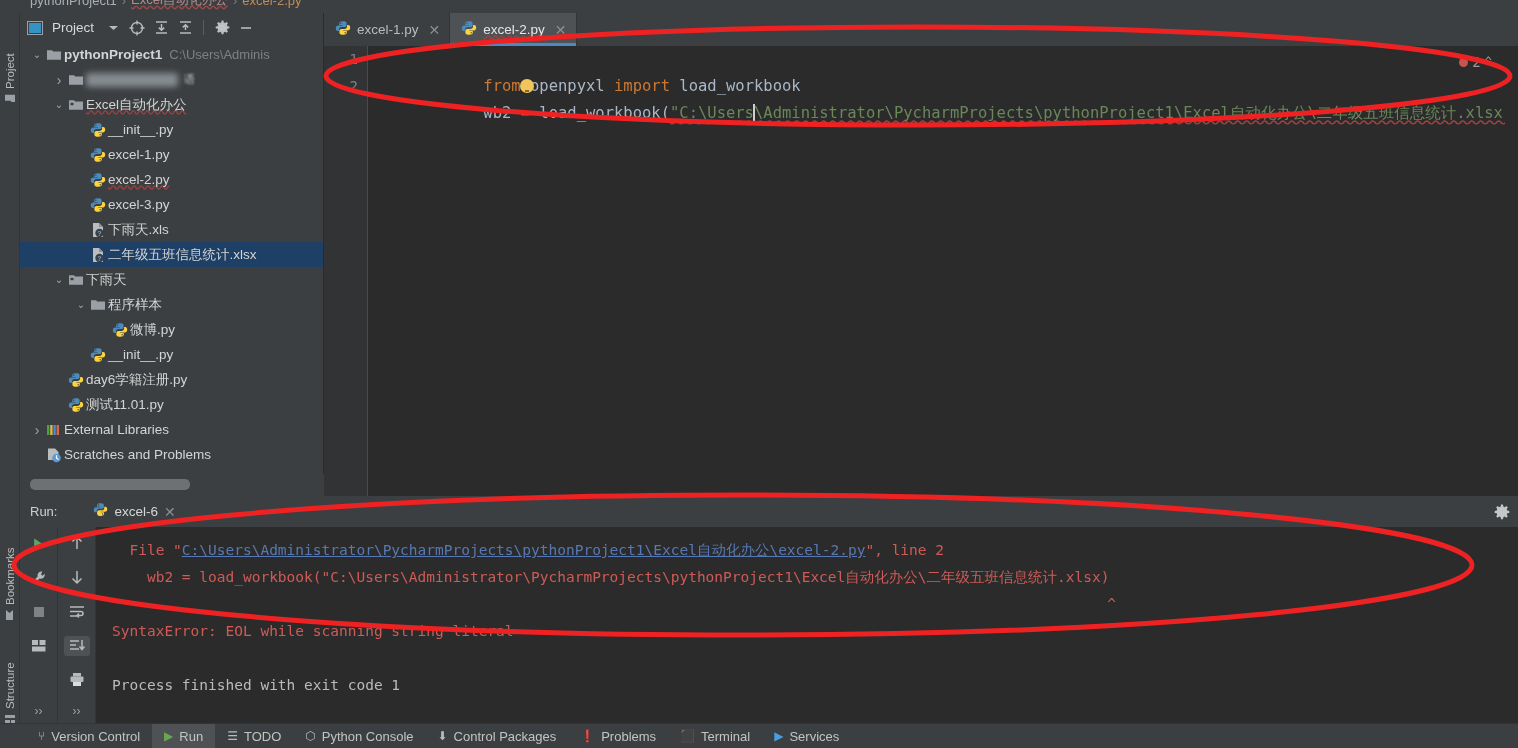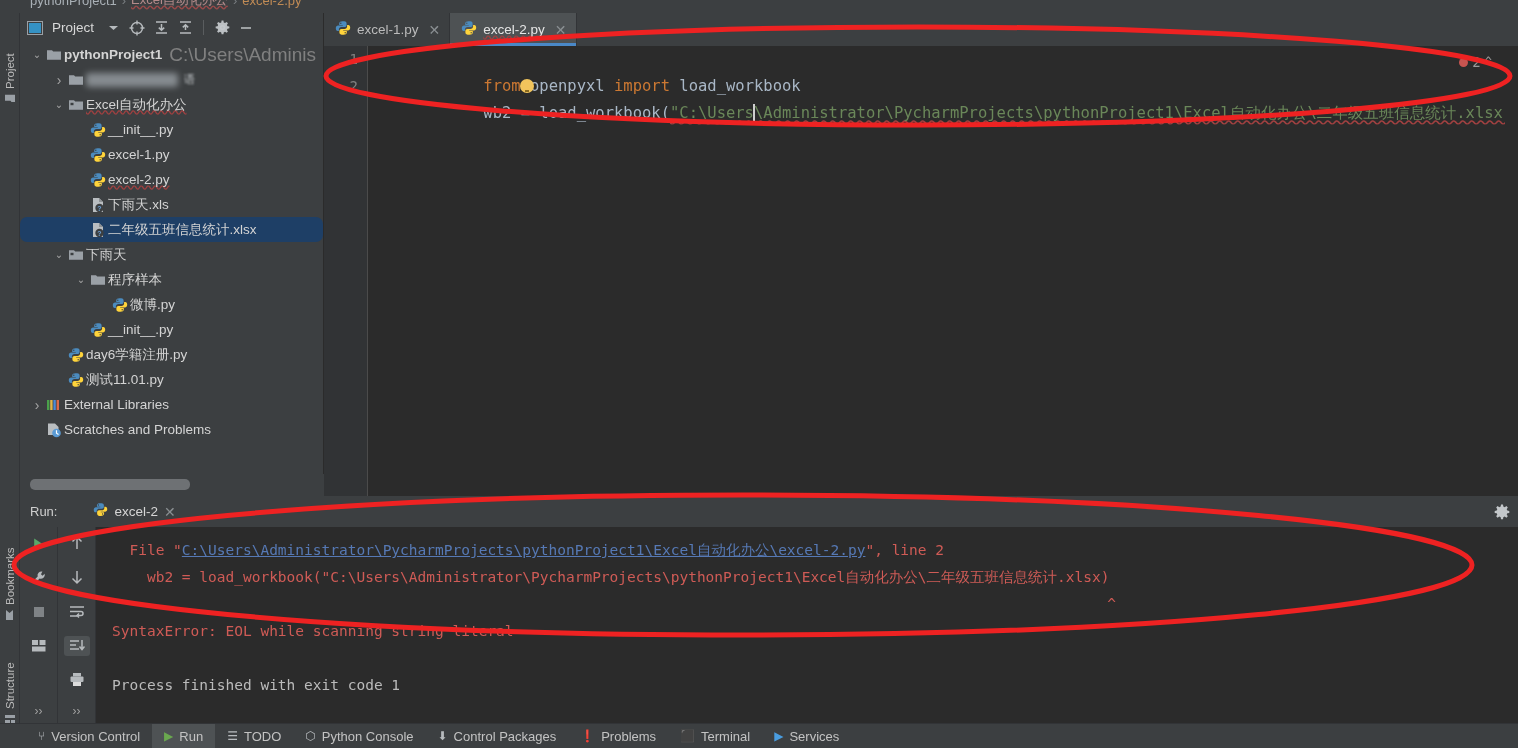--- a/index.html
+++ b/index.html
@@ -60,21 +60,21 @@
   .trow {
     display: flex; align-items: center; height: 25px; white-space: nowrap;
     color: #d4d4d4; cursor: default; padding-right: 4px;
   }
   .trow.sel { background: #1e3f66; }
   .twist { width: 14px; flex: 0 0 14px; display: flex; align-items: center; justify-content: center; color: #a5a5a5; font-size: 10px; }
   .ticon { width: 20px; flex: 0 0 20px; display: flex; align-items: center; justify-content: center; }
   .tlabel { font-size: 13.5px; }
   .tlabel.bold { font-weight: bold; }
   .tlabel.err-wave { text-decoration: underline wavy #a14040; text-decoration-skip-ink: none; }
-  .tpath { color: #808080; font-size: 19px; margin-left: 7px; }
+  .tpath { color: #808080; font-size: 13px; margin-left: 7px; }
   .redacted {
     display: inline-block; width: 92px; height: 14px;
     background: #93999e; border-radius: 3px; filter: blur(3px); opacity: .85;
   }
   .redact-wrap { position: relative; display:flex; align-items:center; gap:6px;}
   .redact-ch { color:#c9cdd0; font-size: 11px; filter: blur(1.2px); }
 
   .pp-hscroll {
     position: absolute; left: 0; bottom: 0; width: 304px; height: 22px; background: #3c3f41;
   }
@@ -348,29 +348,39 @@
               <path d="M7.6 1.2c-2 0-3.4.7-3.4 2.2v1.7h3.6v.5H3.1c-1.3 0-2.3 1-2.3 2.6s.7 2.8 2 2.8h1.1V9.6c0-1.4 1.2-2.5 2.6-2.5h3c1.2 0 2.1-.9 2.1-2.1V3.4c0-1.3-1.1-2.2-2.4-2.2zM5.8 2.5c.4 0 .7.3.7.7s-.3.7-.7.7-.7-.3-.7-.7.3-.7.7-.7z" fill="#4b8bbe"></path>
               <path d="M8.4 14.8c2 0 3.4-.7 3.4-2.2v-1.7H8.2v-.5h4.7c1.3 0 2.3-1 2.3-2.6s-.7-2.8-2-2.8h-1.1v1.4c0 1.4-1.2 2.5-2.6 2.5h-3c-1.2 0-2.1.9-2.1 2.1v1.6c0 1.3 1.1 2.2 2.4 2.2zm1.8-1.3c-.4 0-.7-.3-.7-.7s.3-.7.7-.7.7.3.7.7-.3.7-.7.7z" fill="#ffd43b"></path>
             </svg>
           </span>
           <span class="tlabel err-wave">excel-2.py</span>
         </div>
         <div class="trow" style="padding-left: 54px;">
           <span class="twist"></span>
           <span class="ticon">
             <svg width="16" height="16" viewBox="0 0 16 16">
+              <path d="M7.6 1.2c-2 0-3.4.7-3.4 2.2v1.7h3.6v.5H3.1c-1.3 0-2.3 1-2.3 2.6s.7 2.8 2 2.8h1.1V9.6c0-1.4 1.2-2.5 2.6-2.5h3c1.2 0 2.1-.9 2.1-2.1V3.4c0-1.3-1.1-2.2-2.4-2.2zM5.8 2.5c.4 0 .7.3.7.7s-.3.7-.7.7-.7-.3-.7-.7.3-.7.7-.7z" fill="#4b8bbe"></path>
+              <path d="M8.4 14.8c2 0 3.4-.7 3.4-2.2v-1.7H8.2v-.5h4.7c1.3 0 2.3-1 2.3-2.6s-.7-2.8-2-2.8h-1.1v1.4c0 1.4-1.2 2.5-2.6 2.5h-3c-1.2 0-2.1.9-2.1 2.1v1.6c0 1.3 1.1 2.2 2.4 2.2zm1.8-1.3c-.4 0-.7-.3-.7-.7s.3-.7.7-.7.7.3.7.7-.3.7-.7.7z" fill="#ffd43b"></path>
+            </svg>
+          </span>
+          <span class="tlabel">excel-3.py</span>
+        </div>
+        <div class="trow" style="padding-left: 54px;">
+          <span class="twist"></span>
+          <span class="ticon">
+            <svg width="16" height="16" viewBox="0 0 16 16">
               <path d="M3 1h6l4 4v10H3z" fill="#b9bdc0"></path>
               <path d="M9 1l4 4H9z" fill="#8d9194"></path>
               <circle cx="9.5" cy="11" r="4.2" fill="#3c3f41"></circle>
               <text x="9.5" y="13.6" font-size="7" fill="#6aa0d8" text-anchor="middle" font-family="sans-serif" font-weight="bold">?</text>
             </svg>
           </span>
           <span class="tlabel">下雨天.xls</span>
         </div>
-        <div class="trow sel" style="padding-left: 54px; border-radius: 7px;">
+        <div class="trow sel" style="padding-left: 54px;">
           <span class="twist"></span>
           <span class="ticon">
             <svg width="16" height="16" viewBox="0 0 16 16">
               <path d="M3 1h6l4 4v10H3z" fill="#b9bdc0"></path>
               <path d="M9 1l4 4H9z" fill="#8d9194"></path>
               <circle cx="9.5" cy="11" r="4.2" fill="#3c3f41"></circle>
               <text x="9.5" y="13.6" font-size="7" fill="#6aa0d8" text-anchor="middle" font-family="sans-serif" font-weight="bold">?</text>
             </svg>
           </span>
           <span class="tlabel">二年级五班信息统计.xlsx</span>
@@ -509,21 +519,21 @@
   <div class="run-panel">
     <div class="run-header">
       <span class="run-label">Run:</span>
       <span class="run-tab">
         <span>
           <svg width="15" height="15" viewBox="0 0 16 16">
               <path d="M7.6 1.2c-2 0-3.4.7-3.4 2.2v1.7h3.6v.5H3.1c-1.3 0-2.3 1-2.3 2.6s.7 2.8 2 2.8h1.1V9.6c0-1.4 1.2-2.5 2.6-2.5h3c1.2 0 2.1-.9 2.1-2.1V3.4c0-1.3-1.1-2.2-2.4-2.2zM5.8 2.5c.4 0 .7.3.7.7s-.3.7-.7.7-.7-.3-.7-.7.3-.7.7-.7z" fill="#4b8bbe"></path>
               <path d="M8.4 14.8c2 0 3.4-.7 3.4-2.2v-1.7H8.2v-.5h4.7c1.3 0 2.3-1 2.3-2.6s-.7-2.8-2-2.8h-1.1v1.4c0 1.4-1.2 2.5-2.6 2.5h-3c-1.2 0-2.1.9-2.1 2.1v1.6c0 1.3 1.1 2.2 2.4 2.2zm1.8-1.3c-.4 0-.7-.3-.7-.7s.3-.7.7-.7.7.3.7.7-.3.7-.7.7z" fill="#ffd43b"></path>
             </svg>
         </span>
-        <span class="run-tab-name">excel-2</span>
+        <span class="run-tab-name">excel-6</span>
         <span class="tclose">✕</span>
       </span>
       <span class="run-gear">
         <svg width="16" height="16" viewBox="0 0 16 16">
             <path d="M8 5.2A2.8 2.8 0 108 10.8 2.8 2.8 0 008 5.2zm0 1.6a1.2 1.2 0 110 2.4 1.2 1.2 0 010-2.4z" fill="#c3c7ca"></path>
             <path d="M7 0.6h2l.3 2 1.4.6 1.7-1.1 1.4 1.4-1.1 1.7.6 1.4 2 .3v2l-2 .3-.6 1.4 1.1 1.7-1.4 1.4-1.7-1.1-1.4.6-.3 2H7l-.3-2-1.4-.6-1.7 1.1-1.4-1.4 1.1-1.7-.6-1.4-2-.3v-2l2-.3.6-1.4L2.2 3.5l1.4-1.4 1.7 1.1 1.4-.6z" fill="#c3c7ca"></path>
           </svg>
       </span>
     </div>
 

